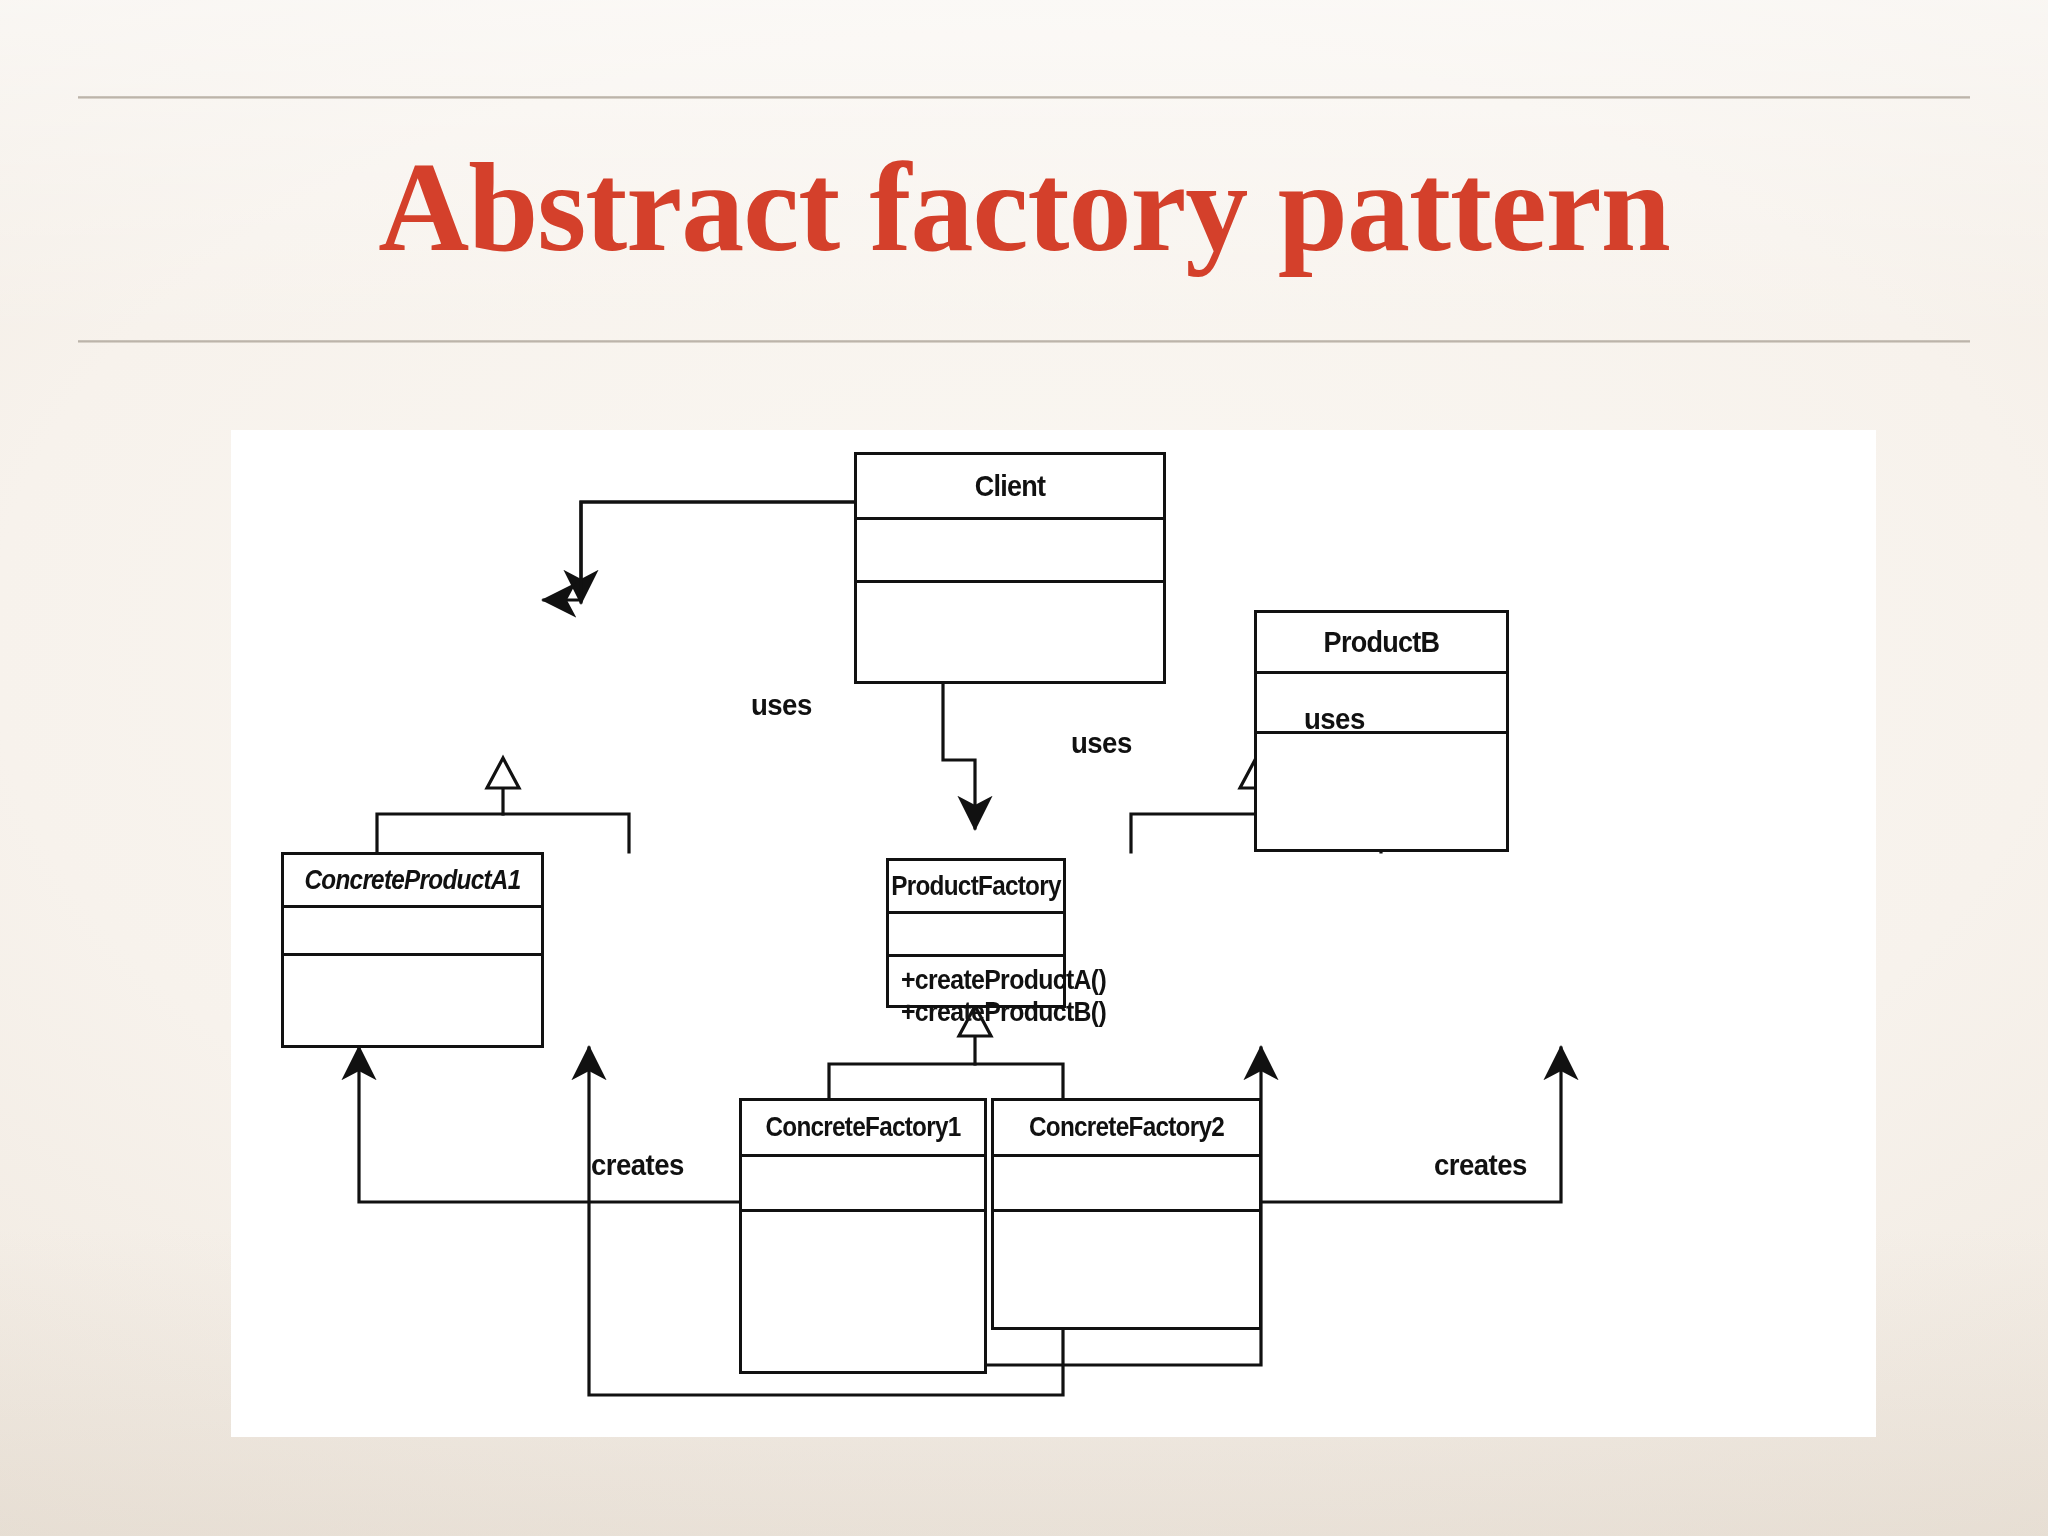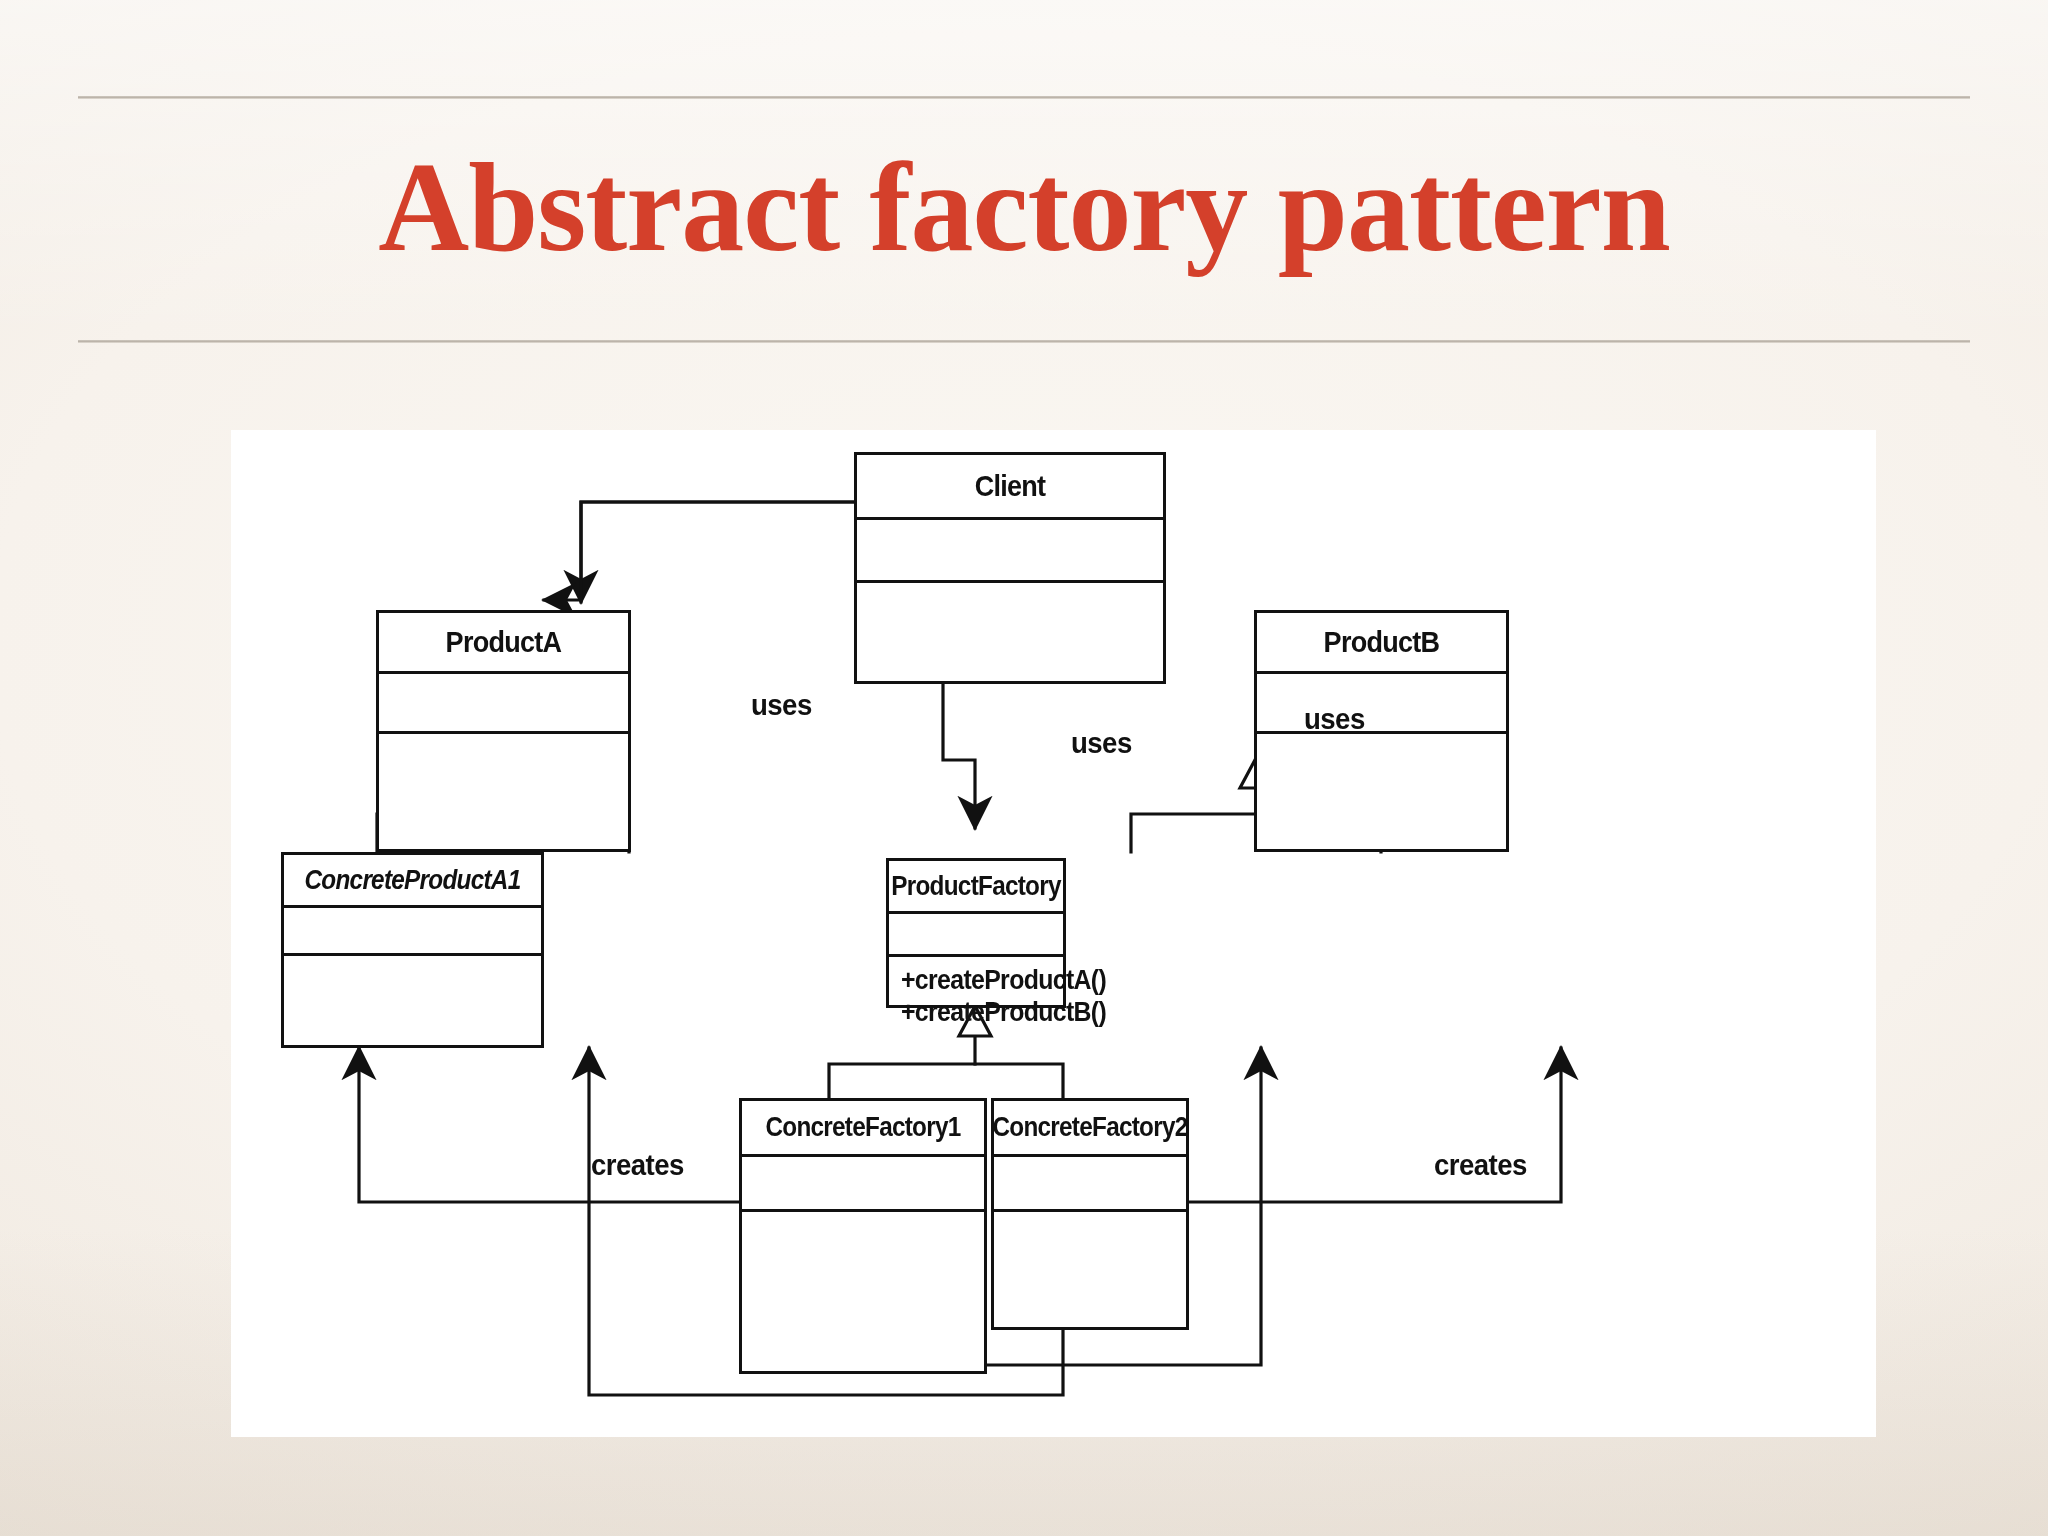--- a/index.html
+++ b/index.html
@@ -141,27 +141,20 @@
     </svg>
 
     <div class="umlbox" style="left:623px;top:22px;width:312px;height:232px;">
       <div class="cname" style="height:62px;">Client</div>
       <div class="sep"></div>
       <div class="comp" style="height:60px;"></div>
       <div class="sep"></div>
       <div class="comp" style="height:101px;"></div>
     </div>
 
-    <div class="umlbox" style="left:145px;top:180px;width:255px;height:242px;">
-      <div class="cname" style="height:58px;">ProductA</div>
-      <div class="sep"></div>
-      <div class="comp" style="height:57px;"></div>
-      <div class="sep"></div>
-      <div class="comp" style="height:118px;"></div>
-    </div>
 
     <div class="umlbox" style="left:655px;top:428px;width:180px;height:150px;">
       <div class="cname" style="height:50px;font-size:27px;">ProductFactory</div>
       <div class="sep"></div>
       <div class="comp" style="height:40px;"></div>
       <div class="sep"></div>
       <div class="comp ops" style="height:54px;">
         <span>+createProductA()</span>
         <span>+createProductB()</span>
       </div>
@@ -187,21 +180,21 @@
 
 
     <div class="umlbox" style="left:508px;top:668px;width:248px;height:276px;">
       <div class="cname" style="height:53px;font-size:27px;">ConcreteFactory1</div>
       <div class="sep"></div>
       <div class="comp" style="height:52px;"></div>
       <div class="sep"></div>
       <div class="comp" style="height:115px;"></div>
     </div>
 
-    <div class="umlbox" style="left:760px;top:668px;width:198px;height:232px;">
+    <div class="umlbox" style="left:760px;top:668px;width:271px;height:232px;">
       <div class="cname" style="height:53px;font-size:27px;">ConcreteFactory2</div>
       <div class="sep"></div>
       <div class="comp" style="height:52px;"></div>
       <div class="sep"></div>
       <div class="comp" style="height:115px;"></div>
     </div>
 
     <div class="edgelabel" style="left:520px;top:258px;">uses</div>
     <div class="edgelabel" style="left:840px;top:296px;">uses</div>
     <div class="edgelabel" style="left:1073px;top:272px;">uses</div>

